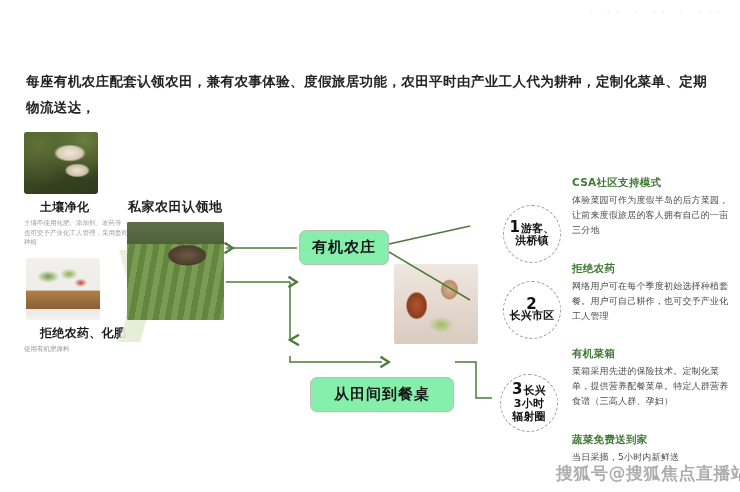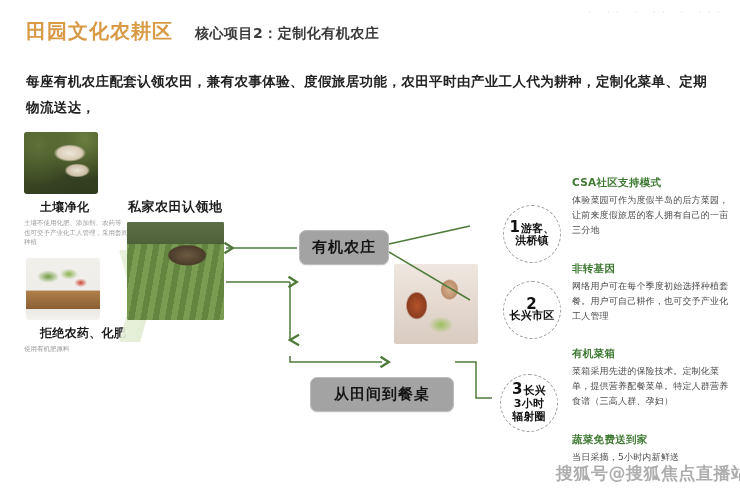--- a/index.html
+++ b/index.html
@@ -104,21 +104,21 @@
     font-family:Liberation Serif, serif;
   }
   .plot-img{
     position:absolute;left:127px;top:222px;width:97px;height:98px;border-radius:2px;overflow:hidden;
   }
   .family-img{
     position:absolute;left:394px;top:264px;width:84px;height:80px;border-radius:2px;overflow:hidden;
   }
 
   .node{
-    position:absolute;background:#a3a3a3;border:1px solid #bdbdbd;border-radius:7px;
+    position:absolute;background:#86efac;border:1px solid #bdbdbd;border-radius:7px;
     display:flex;align-items:center;justify-content:center;
     font-size:15px;font-weight:bold;color:#141414;letter-spacing:1px;
     box-shadow:0 1px 1px rgba(0,0,0,.06);
     font-family:"DejaVu Sans",sans-serif;
   }
   .node-farm{left:299px;top:230px;width:88px;height:33px;}
   .node-table{left:310px;top:377px;width:142px;height:33px;}
 
   svg.wires{position:absolute;left:0;top:0;width:740px;height:492px;pointer-events:none;}
 
@@ -166,24 +166,20 @@
     font-family:"DejaVu Sans",sans-serif;
   }
 </style>
 </head>
 <body>
 
 <div id="slide">
 
   <div class="wm-top">· ·· · ·· · ···</div>
 
-  <div class="hdr">
-    <div class="hdr-main">田园文化农耕区</div>
-    <div class="hdr-sub">核心项目2：定制化有机农庄</div>
-  </div>
 
   <div class="intro">每座有机农庄配套认领农田，兼有农事体验、度假旅居功能，农田平时由产业工人代为耕种，定制化菜单、定期物流送达，</div>
 
   <div class="feat feat-1">
     <div class="feat-img">
         <span class="ph ph-soil"></span>
       </div>
     <div class="feat-title">土壤净化</div>
     <div class="feat-desc">土壤不使用化肥、添加剂、农药等 也可交予产业化工人管理，采用套间种植</div>
   </div>
@@ -261,21 +257,21 @@
       <span class="circ-txt">辐射圈</span>
     </div>
   </div>
 
   <div class="rblock rb-1">
     <div class="rb-title">CSA社区支持模式</div>
     <div class="rb-body">体验菜园可作为度假半岛的后方菜园，让前来度假旅居的客人拥有自己的一亩三分地</div>
   </div>
 
   <div class="rblock rb-2">
-    <div class="rb-title">非转基因</div>
+    <div class="rb-title">拒绝农药</div>
     <div class="rb-body">网络用户可在每个季度初始选择种植套餐。用户可自己耕作，也可交予产业化工人管理</div>
   </div>
 
   <div class="rblock rb-3">
     <div class="rb-title">有机菜箱</div>
     <div class="rb-body">菜箱采用先进的保险技术。定制化菜单，提供营养配餐菜单。特定人群营养食谱（三高人群、孕妇）</div>
   </div>
 
   <div class="rblock rb-4">
     <div class="rb-title">蔬菜免费送到家</div>

